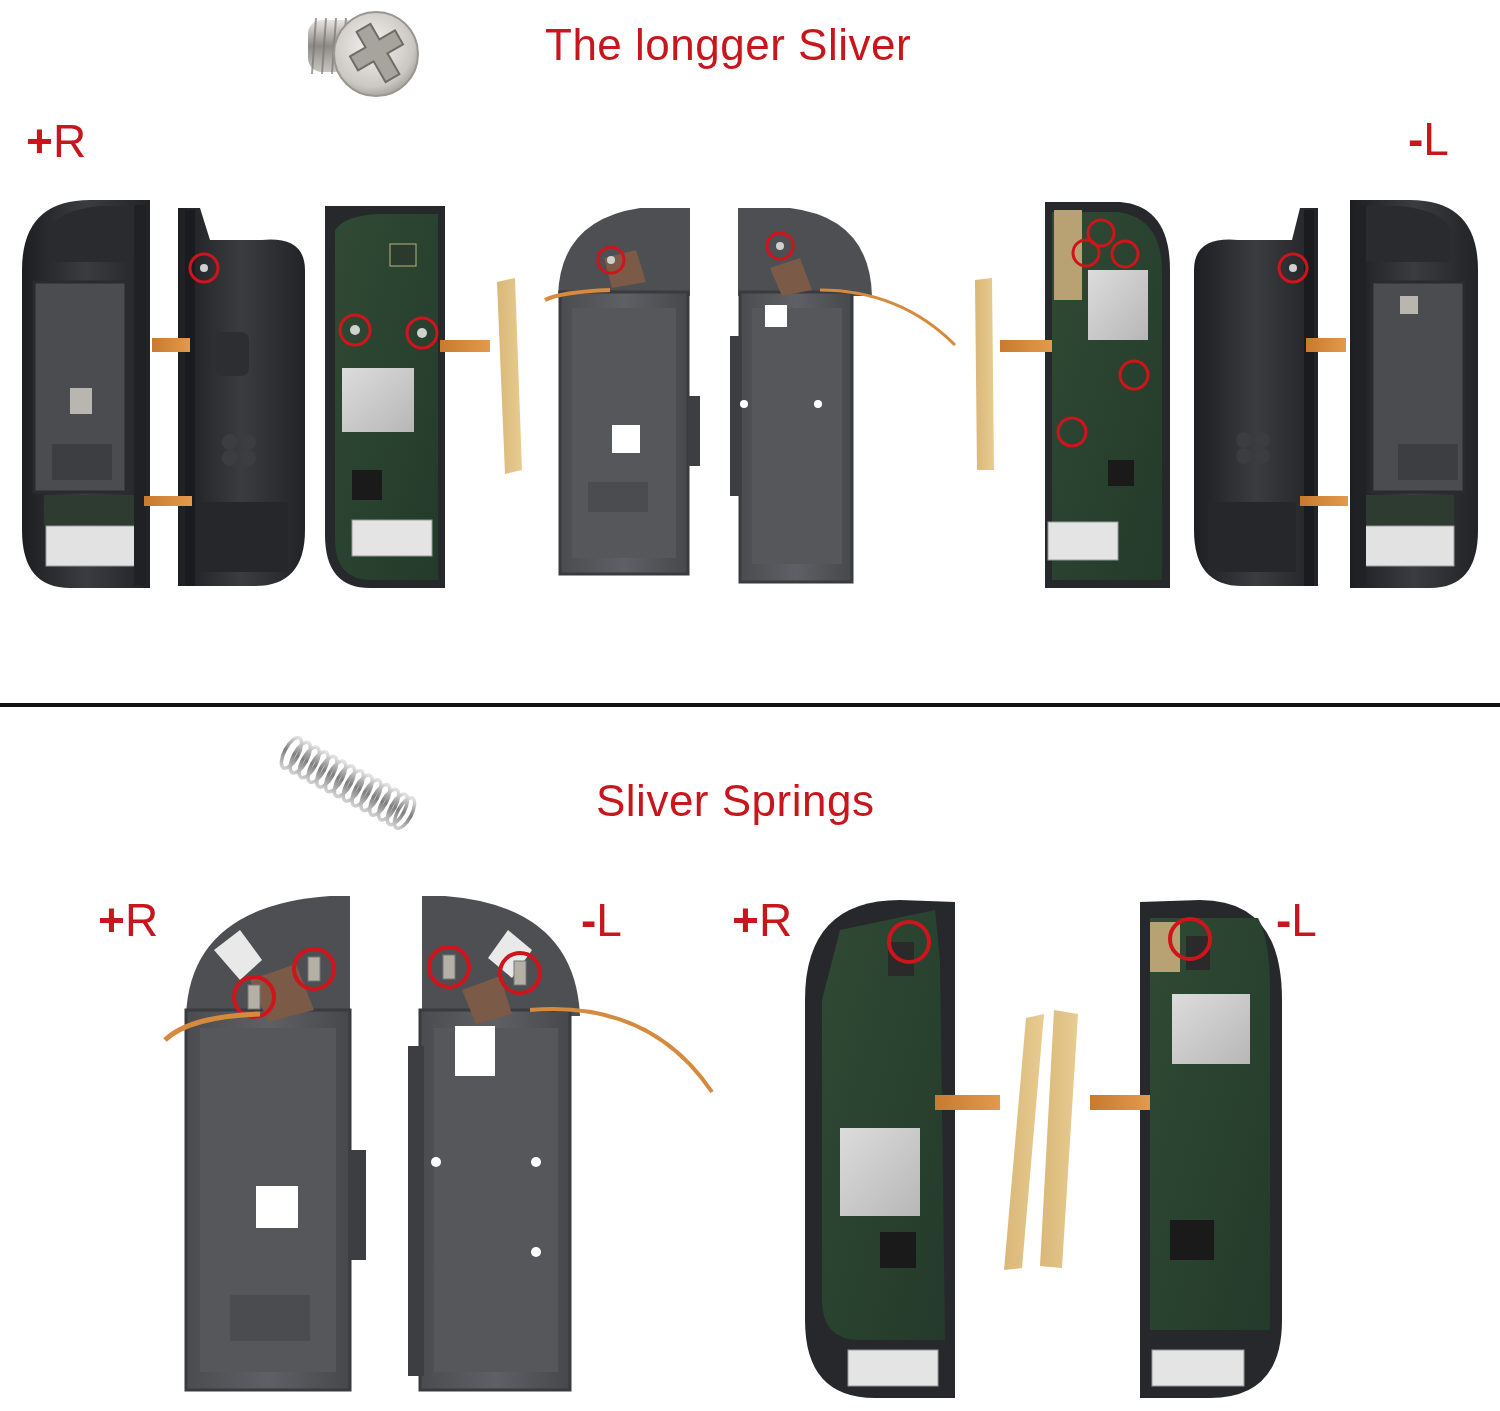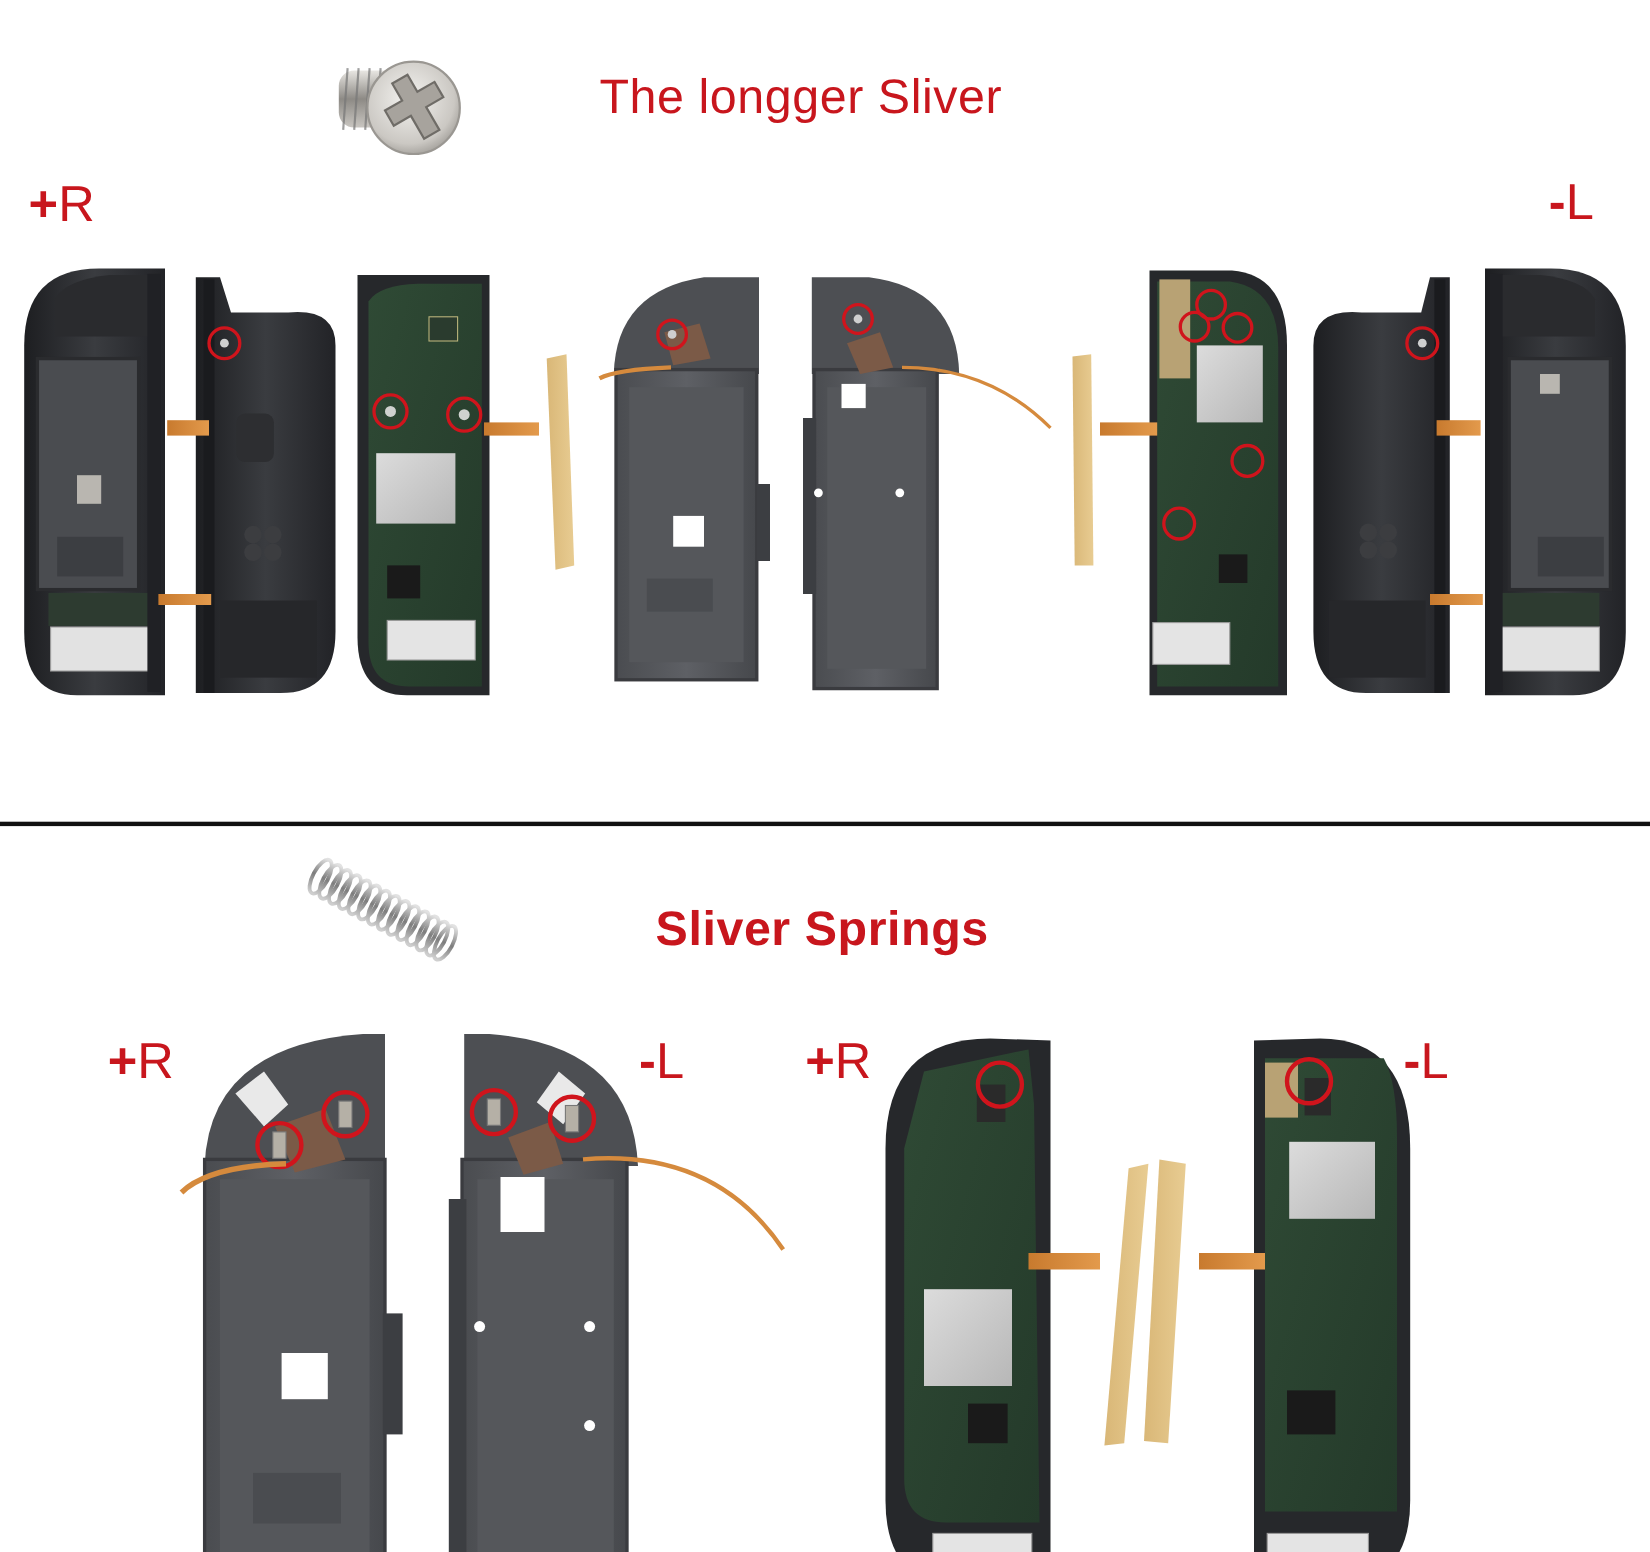--- a/index.html
+++ b/index.html
@@ -1,17 +1,17 @@
 <!DOCTYPE html>
 <html><head>
 <meta charset="utf-8">
 <style>
   html, body { margin:0; padding:0; background:#ffffff; }
   body { width:1500px; height:1411px; position:relative; overflow:hidden; font-family:"Liberation Sans", sans-serif; }
-  .abs { position:absolute;margin-top:44px; }
+  .abs { position:absolute; }
   .title { color:#c8161d; font-size:44px; font-weight:400; white-space:nowrap; letter-spacing:0.5px; }
   .tag { color:#c8161d; font-size:46px; font-weight:400; white-space:nowrap; }
   .tag .sym { font-weight:700; }
   .divider { left:0; top:703px; width:1500px; height:4px; background:#111111; }
   svg { display:block; overflow:visible; }
 </style>
 </head>
 <body>
 
 <div class="abs title" style="left:545px;top:20px;">The longger Sliver</div>
@@ -223,21 +223,21 @@
         <ellipse cx="106" cy="55" rx="7" ry="17"></ellipse>
           <ellipse cx="116" cy="55" rx="7" ry="17"></ellipse>
           <ellipse cx="126" cy="55" rx="7" ry="17"></ellipse>
         <ellipse cx="136" cy="55" rx="7" ry="17"></ellipse>
           <ellipse cx="144" cy="55" rx="7" ry="17"></ellipse>
       </g>
     </g>
   </svg>
 </div>
 
-<div class="abs title" style="left:596px;top:776px;font-weight:bold;">Sliver Springs</div>
+<div class="abs title" style="left:596px;top:776px;">Sliver Springs</div>
 
 <div class="abs tag" style="left:98px;top:893px;">
   <span class="sym">+</span><span>R</span>
 </div>
 <div class="abs tag" style="left:581px;top:893px;">
   <span class="sym">-</span><span>L</span>
 </div>
 <div class="abs tag" style="left:732px;top:893px;">
   <span class="sym">+</span><span>R</span>
 </div>

